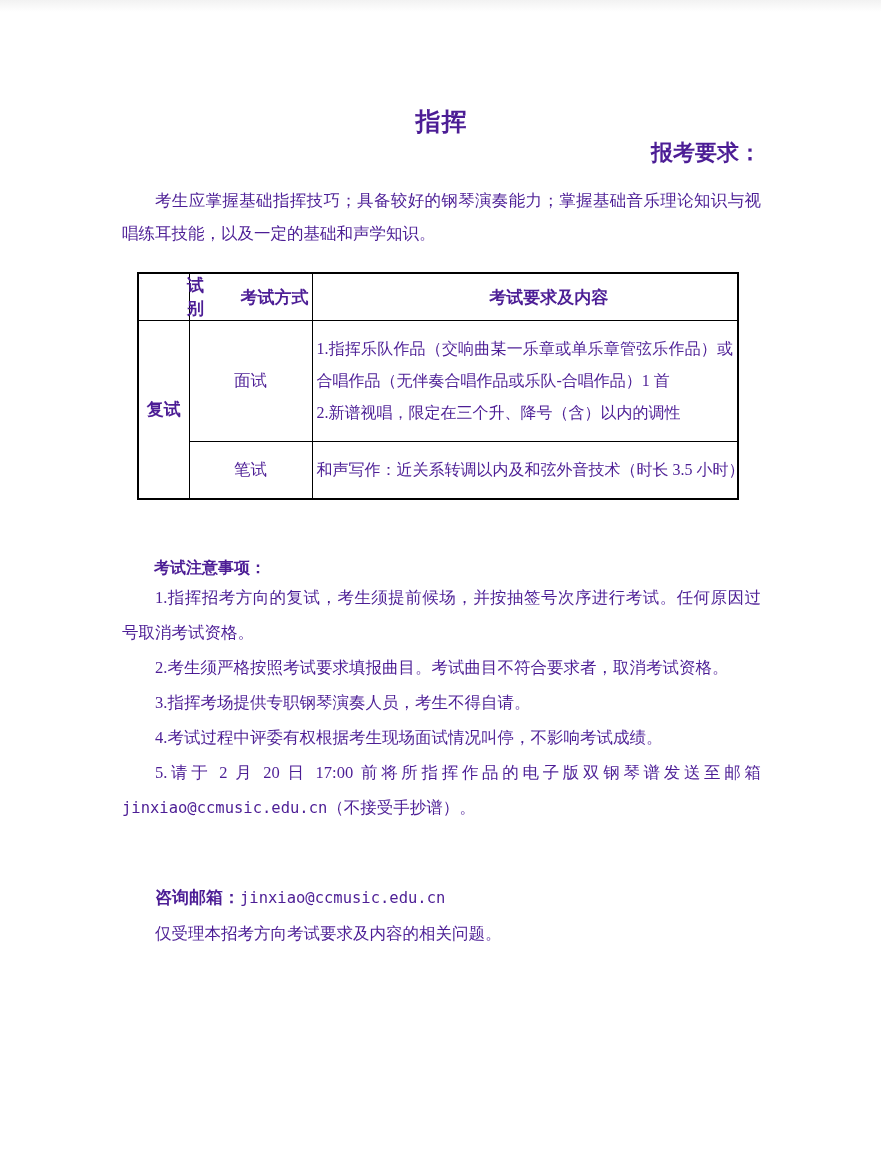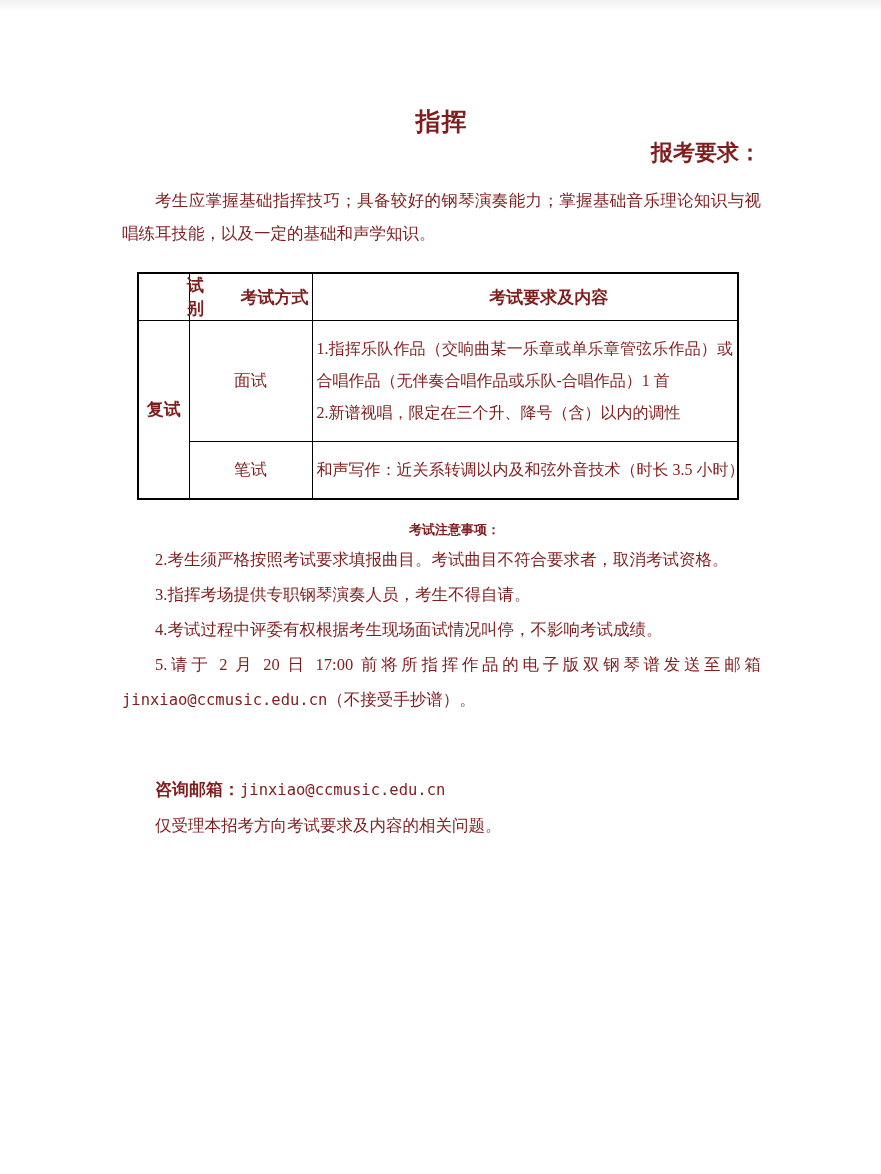--- a/index.html
+++ b/index.html
@@ -3,21 +3,21 @@
 <meta charset="utf-8">
 <style>
   * { margin: 0; padding: 0; box-sizing: border-box; }
   html, body { background: #ffffff; }
   .page {
     position: relative;
     width: 881px;
     height: 1174px;
     margin: 0 auto;
     background: #ffffff;
-    color: #7f1d1d;
+    color: #4c1d95;
     font-family: "Liberation Serif", "DejaVu Serif", serif;
     font-size: 16.5px;
     overflow: hidden;
   }
   .page-top-shade {
     position: absolute;
     top: 0; left: 0; right: 0;
     height: 12px;
     background: linear-gradient(#f2f2f2, #ffffff);
     pointer-events: none;
@@ -84,27 +84,26 @@
   td.content-cell {
     padding: 12px 4px;
     font-size: 16px;
     line-height: 32px;
     text-align: justify;
     overflow: hidden;
   }
   tr.written-row { height: 22px; }
   tr.written-row td.content-cell { white-space: nowrap; }
   .notes-heading {
-    margin-top: 18px;
+    margin-top: 56px;
     text-indent: 2em;
     font-family: "Liberation Sans", "DejaVu Sans", sans-serif;
-    font-size: 13px;
+    font-size: 16px;
     font-weight: bold;
     line-height: 24px;
-    text-align: center;
   }
   .note {
     line-height: 35px;
     text-indent: 2em;
     text-align: justify;
   }
   .mono {
     font-family: "DejaVu Sans Mono", "Liberation Mono", monospace;
     font-size: 15.5px;
     white-space: nowrap;
@@ -173,20 +172,21 @@
         </tr>
         <tr class="written-row">
           <td class="method-cell">笔试</td>
           <td class="content-cell">和声写作：近关系转调以内及和弦外音技术（时长 3.5 小时）</td>
         </tr>
       </tbody>
     </table>
 
     <h3 class="notes-heading">考试注意事项：</h3>
 
+    <p class="note">1.指挥招考方向的复试，考生须提前候场，并按抽签号次序进行考试。任何原因过号取消考试资格。</p>
     <p class="note">2.考生须严格按照考试要求填报曲目。考试曲目不符合要求者，取消考试资格。</p>
     <p class="note">3.指挥考场提供专职钢琴演奏人员，考生不得自请。</p>
     <p class="note">4.考试过程中评委有权根据考生现场面试情况叫停，不影响考试成绩。</p>
     <p class="note"><span>5.请于 2 月 20 日 17:00 前将所指挥作品的电子版双钢琴谱发送至邮箱 </span><span class="mono">jinxiao@ccmusic.edu.cn</span><span>（不接受手抄谱）。</span></p>
 
     <p class="contact-line"><span class="contact-label">咨询邮箱：</span><span class="mono">jinxiao@ccmusic.edu.cn</span></p>
 
     <p class="contact-note">仅受理本招考方向考试要求及内容的相关问题。</p>
 
   </div>

